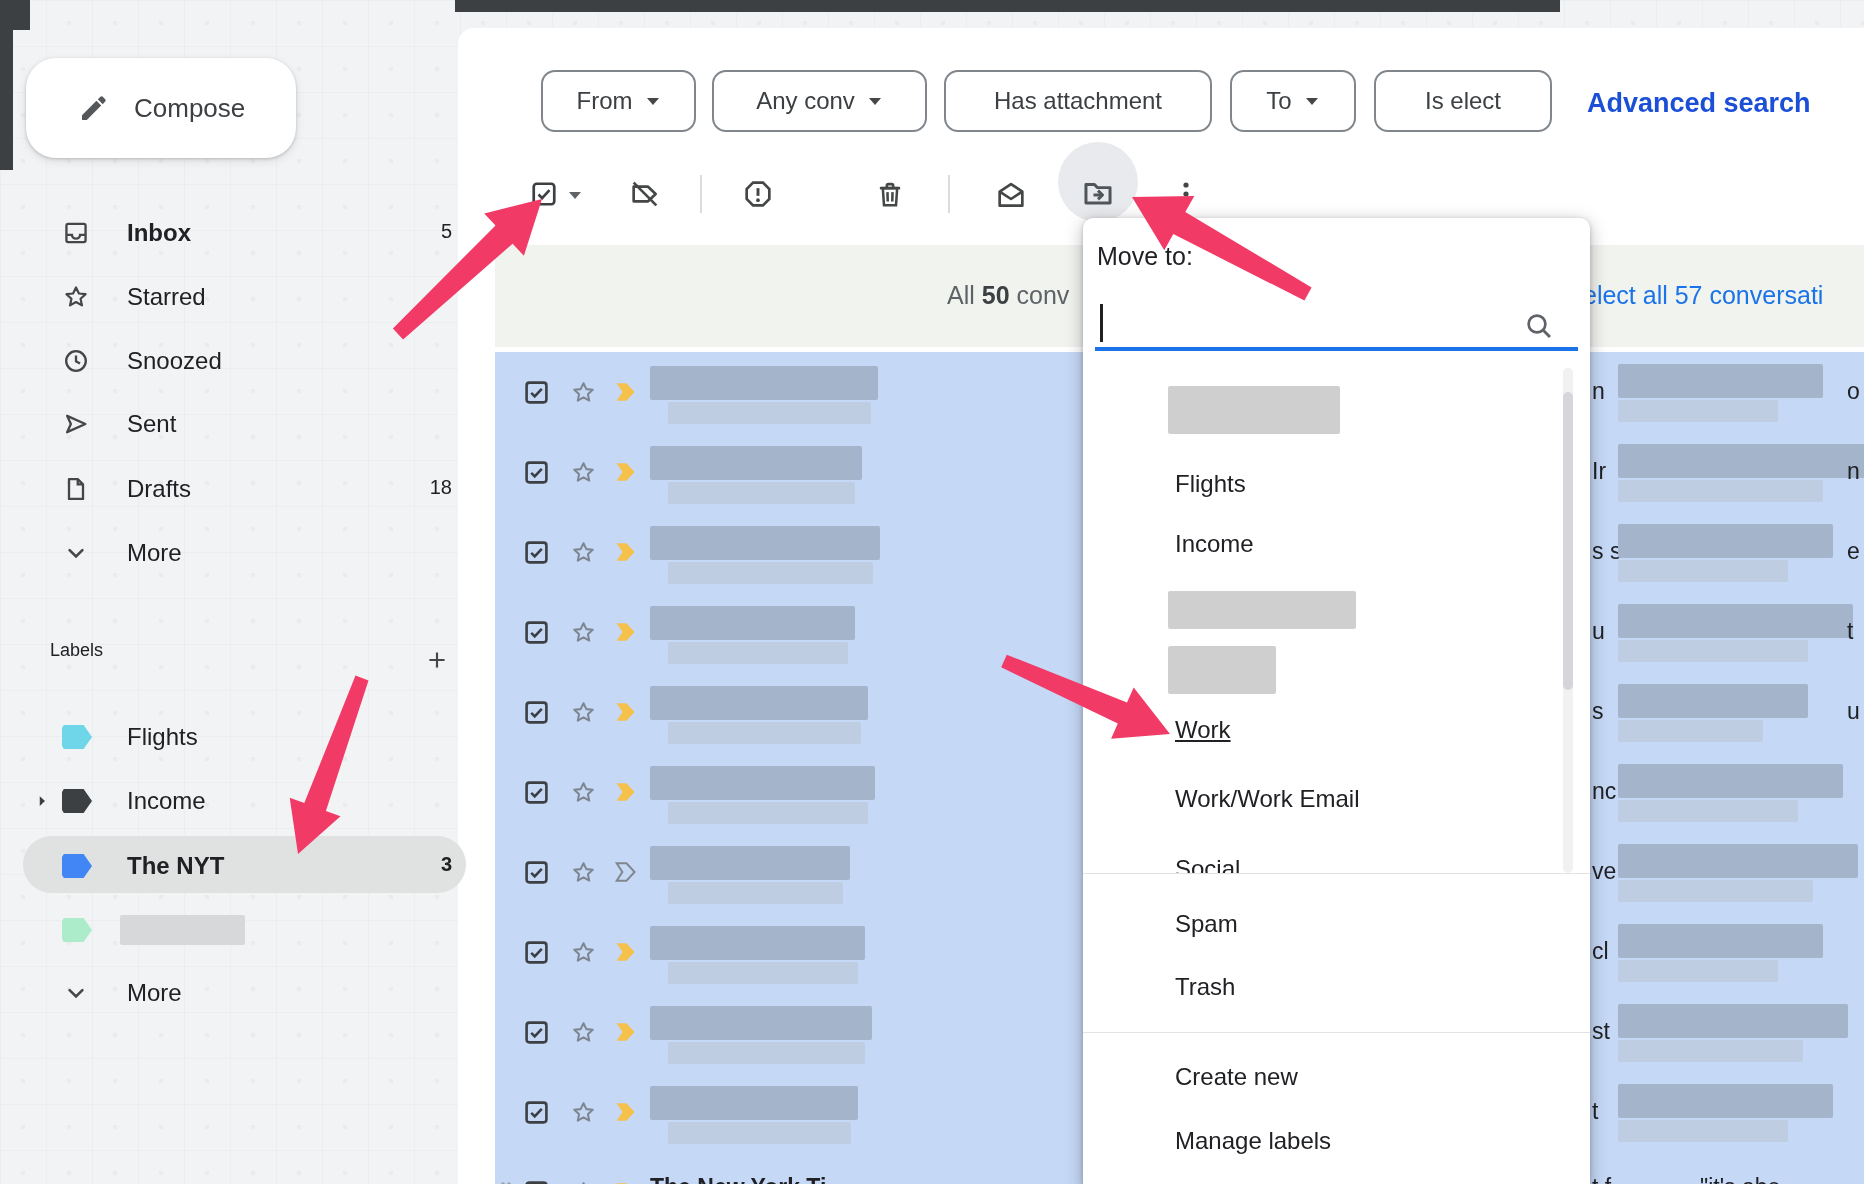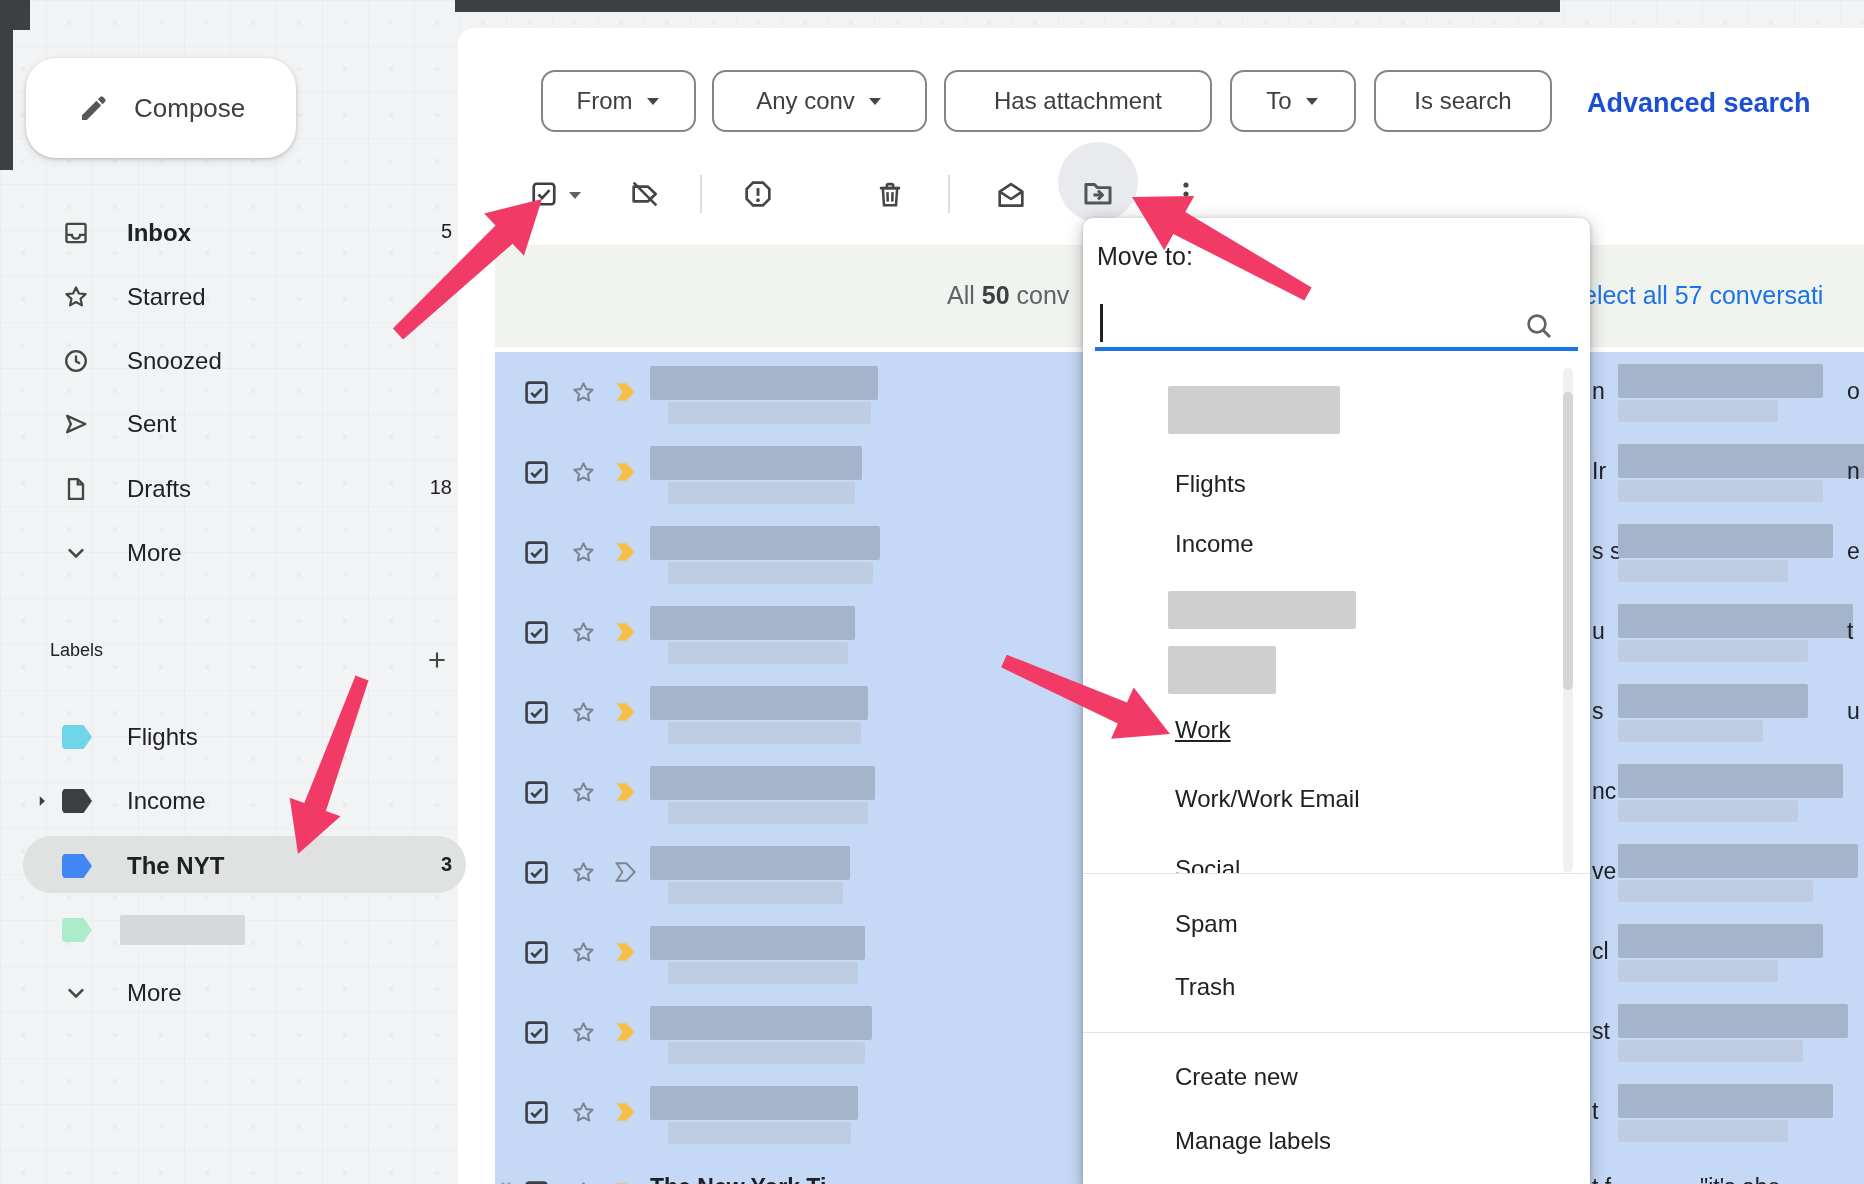--- a/index.html
+++ b/index.html
@@ -198,21 +198,21 @@
       </div>
       <div class="abs chip" style="left: 1230px; width: 126px;">
         <span>To</span>
         <span>
           <svg width="16" height="12" viewBox="0 0 16 12">
             <path d="M2 3h12l-6 7z" fill="#444746"></path>
           </svg>
         </span>
       </div>
       <div class="abs chip" style="left: 1374px; width: 178px;">
-        <span>Is search</span>
+        <span>Is elect</span>
       </div>
     </div>
 <div class="abs" id="adv">Advanced search</div>
 
 <div class="abs" id="move-circle"></div>
 <div id="toolbar">
   <div class="abs tbtn" style="left:530px;top:180px;">
     <svg width="28" height="28" viewBox="0 0 24 24">
           <rect x="3.2" y="3.2" width="17.6" height="17.6" rx="2.5" fill="none" stroke="#3c4043" stroke-width="2.3"></rect>
           <path d="M7.3 12.4l3.1 3.1 6.3-6.8" fill="none" stroke="#3c4043" stroke-width="2.3"></path>

